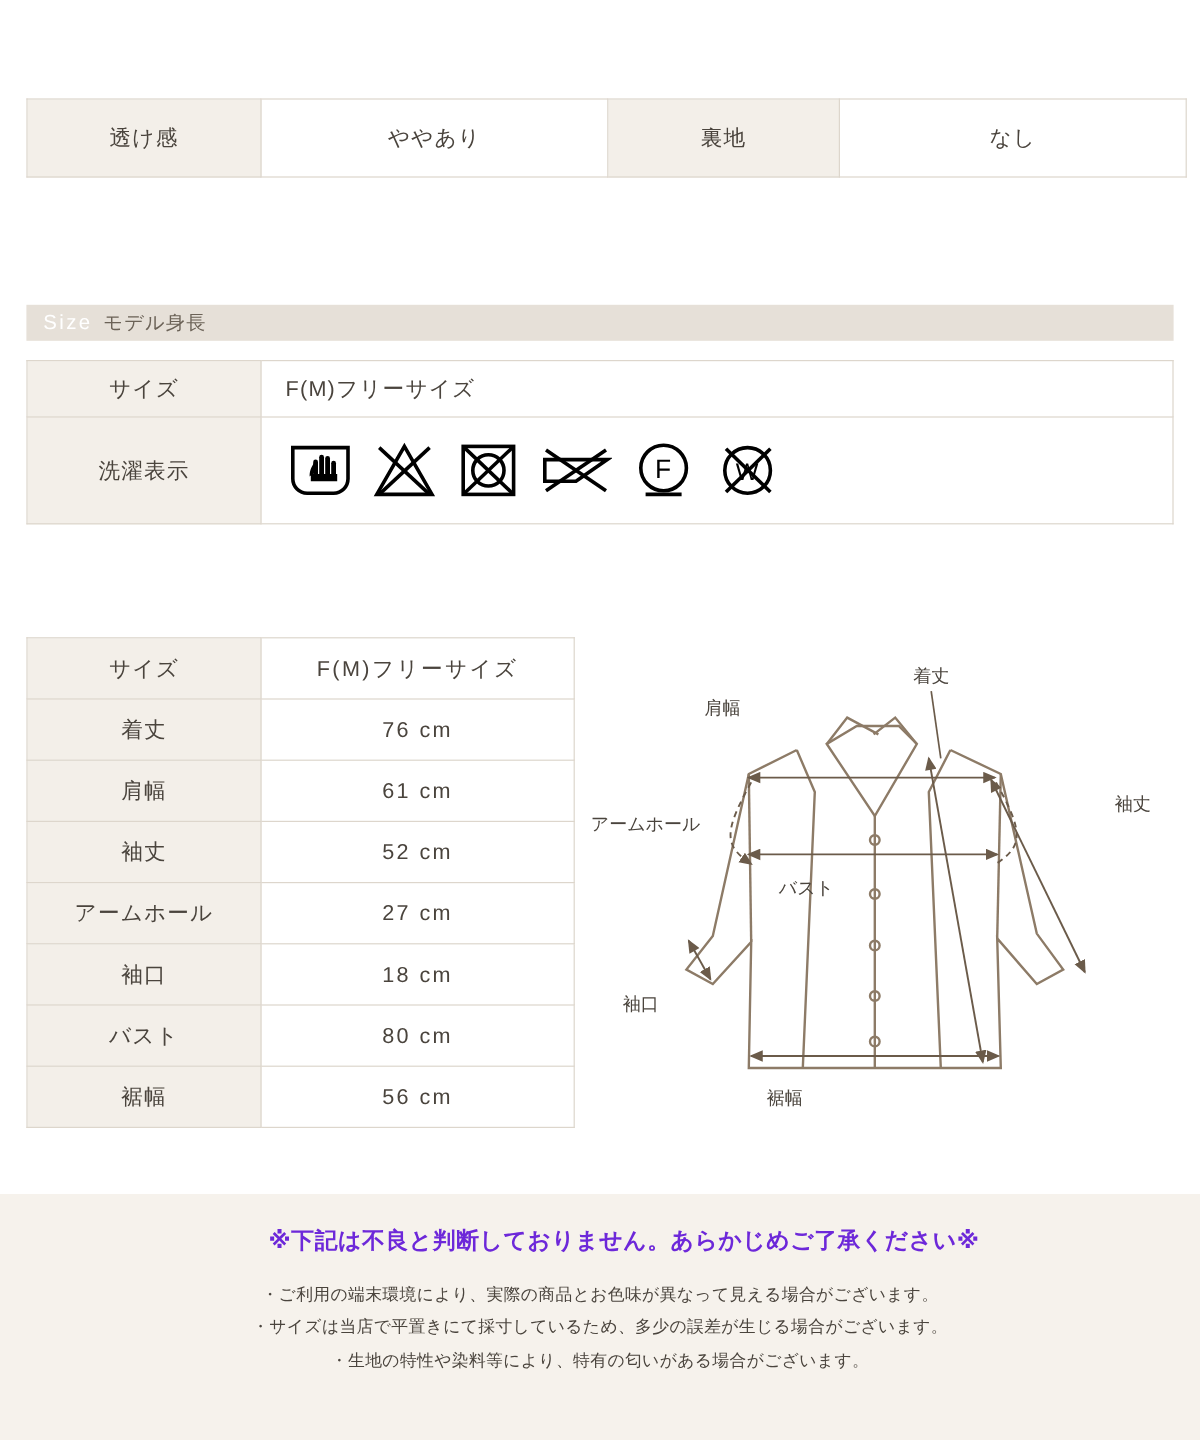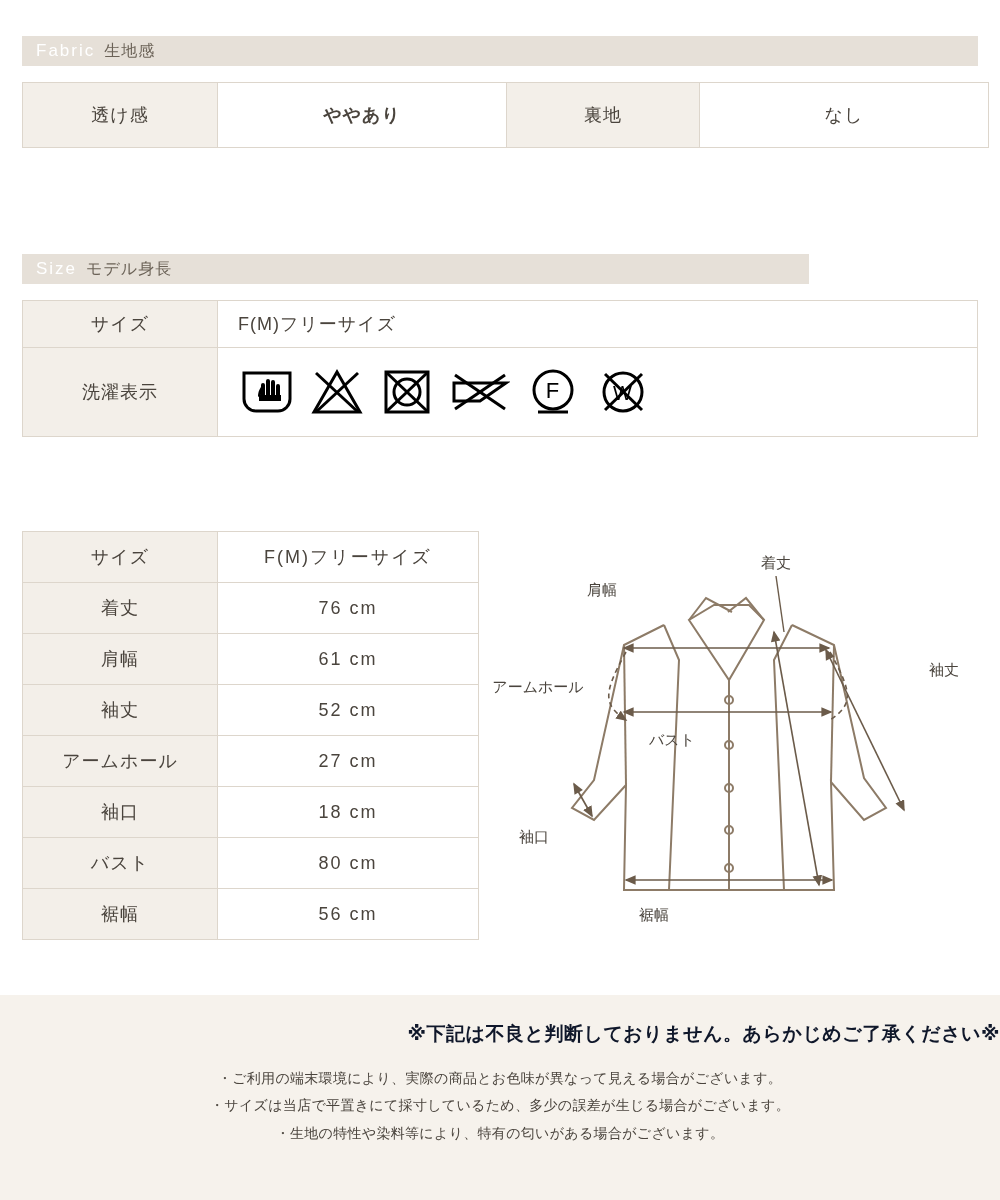--- a/index.html
+++ b/index.html
@@ -136,22 +136,22 @@
     position: absolute;
     left: 0;
     top: 995px;
     width: 1000px;
     height: 205px;
     background: #f6f2ec;
     box-sizing: border-box;
     padding-top: 26px;
   }
   #notice .notice-title {
-    text-align: right;
-    color: #0f172a;
+    text-align: center;
+    color: #6d28d9;
     font-size: 19px;
     font-weight: bold;
     letter-spacing: 0.5px;
     padding-left: 40px;
   }
   #notice ul {
     list-style: none;
     margin: 18px 0 0 0;
     padding: 0;
   }
@@ -161,37 +161,33 @@
     text-align: center;
     line-height: 1.95;
     letter-spacing: 0.3px;
   }
 </style>
 </head>
 <body>
 
 <div class="page">
 
-  <div class="section-bar" style="left:22px; top:36px; width:956px;">
-    <span class="en">Fabric</span>
-    <span class="jp">生地感</span>
-  </div>
 
   <table id="fabric-table">
     <tbody>
         <tr>
       <td class="label" style="width:192px;">透け感</td>
-      <td style="width:286px;font-weight:bold;">ややあり</td>
+      <td style="width:286px;">ややあり</td>
       <td class="label" style="width:190px;">裏地</td>
       <td style="width:286px;">なし</td>
     </tr>
   </tbody>
     </table>
 
-  <div class="section-bar" style="left:22px; top:254px; width:787px;">
+  <div class="section-bar" style="left:22px; top:254px; width:956px;">
     <span class="en">Size</span>
     <span class="jp">モデル身長</span>
   </div>
 
   <table id="size-table">
     <tbody>
         <tr>
       <td class="label" style="width:192px;">サイズ</td>
       <td class="value">F(M)フリーサイズ</td>
     </tr>

